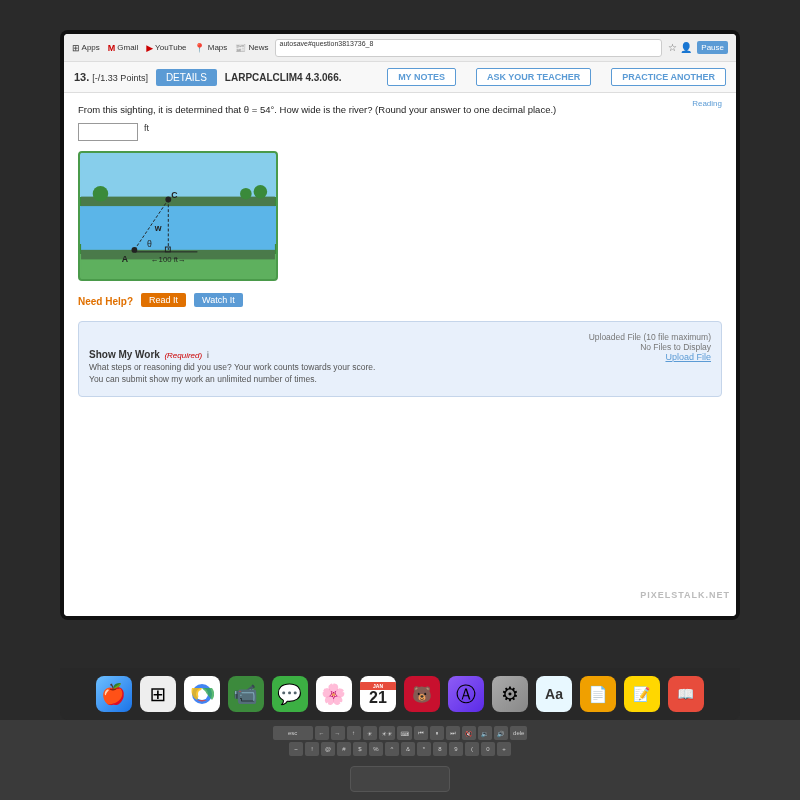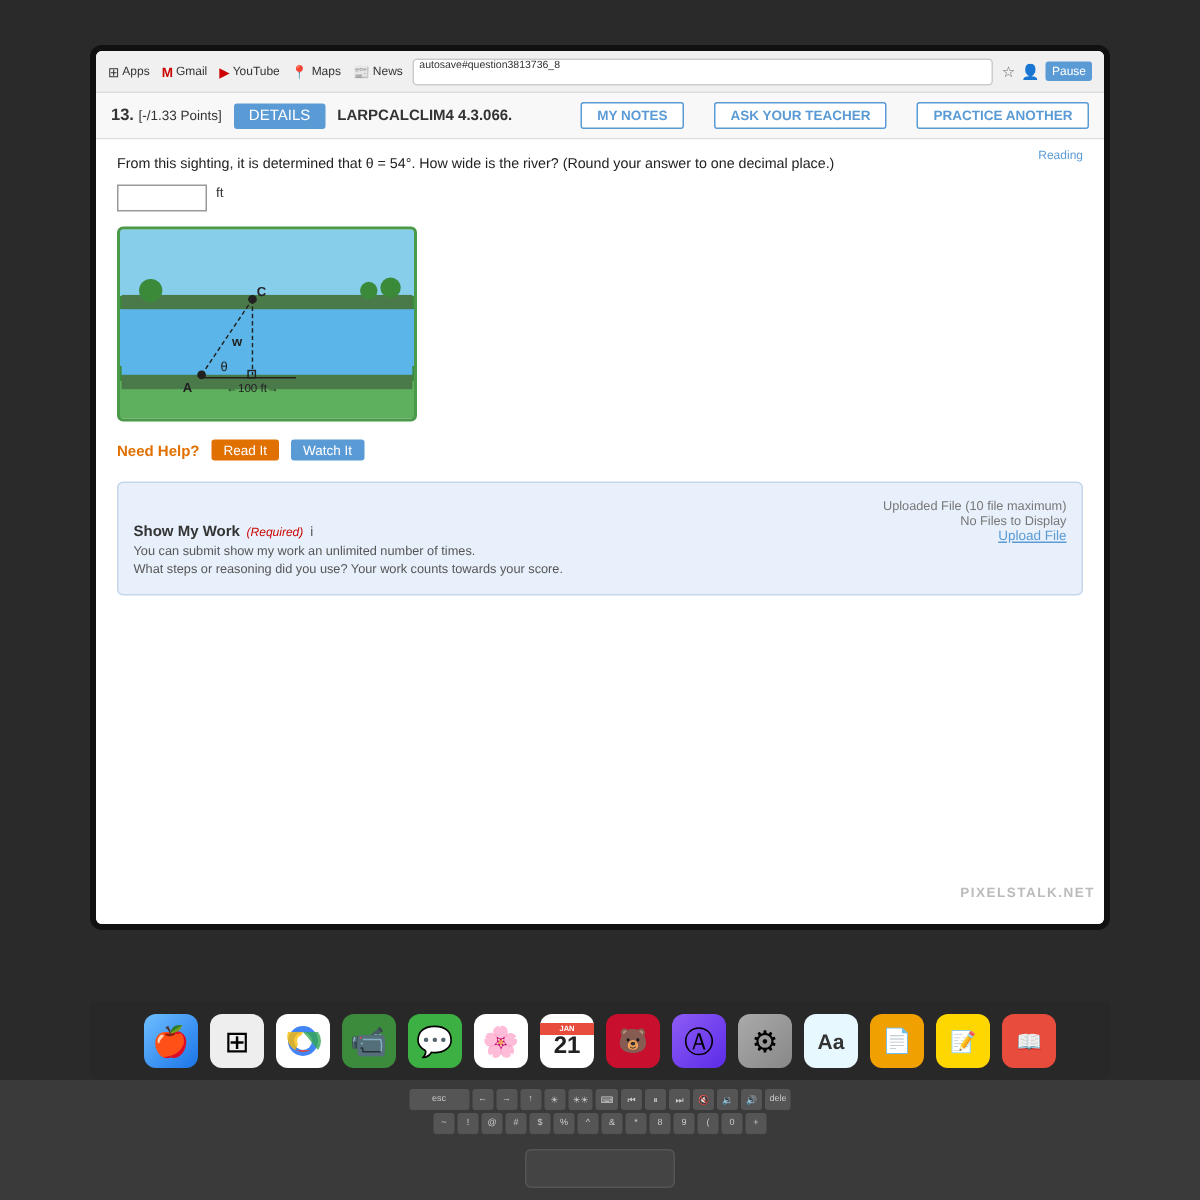--- a/index.html
+++ b/index.html
@@ -559,22 +559,22 @@
               <span class="show-work-title">Show My Work</span>
               <span class="required-badge">(Required)</span>
               <span style="font-size:9px; color:#555;"> ℹ</span>
             </div>
             <div class="upload-section">
               <div class="no-files">Uploaded File (10 file maximum)</div>
               <div class="no-files">No Files to Display</div>
               <button class="upload-btn">Upload File</button>
             </div>
           </div>
+          <p class="show-work-desc">What steps or reasoning did you use? Your work counts towards your score.</p>
           <p class="show-work-desc">You can submit show my work an unlimited number of times.</p>
-          <p class="show-work-desc">What steps or reasoning did you use? Your work counts towards your score.</p>
         </div>
 
       </div>
 
       <div class="watermark">PIXELSTALK.NET</div>
 
     </div>
   </div>
 
   <div class="taskbar">

